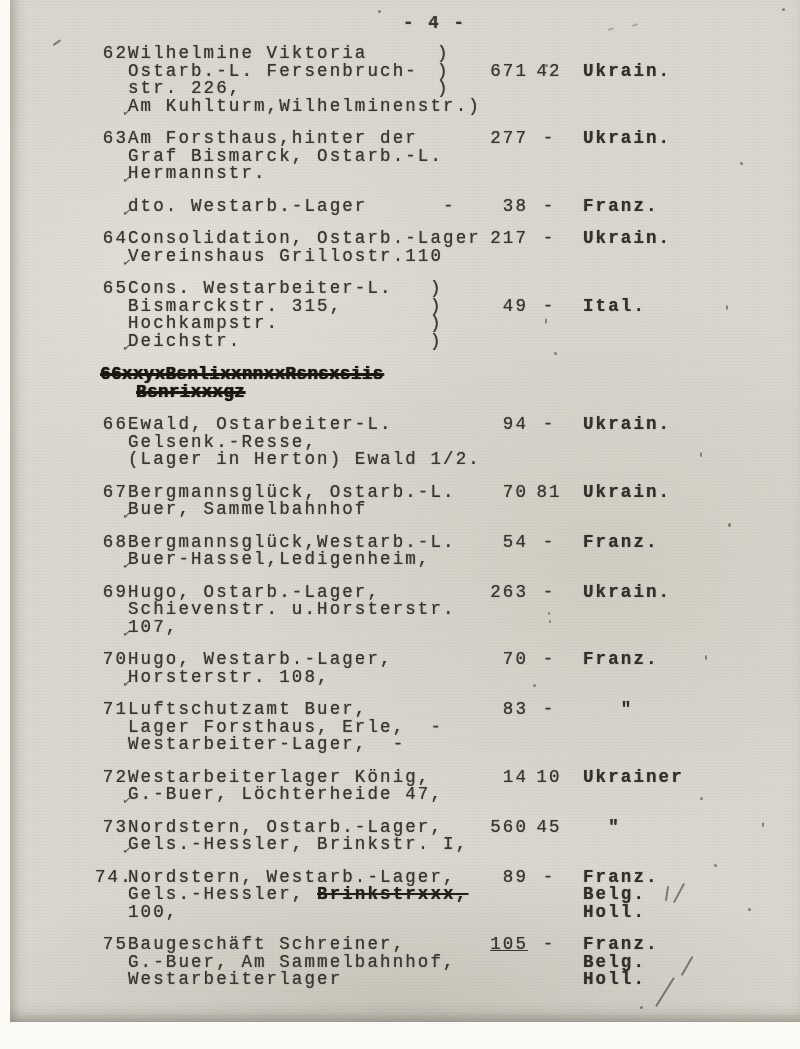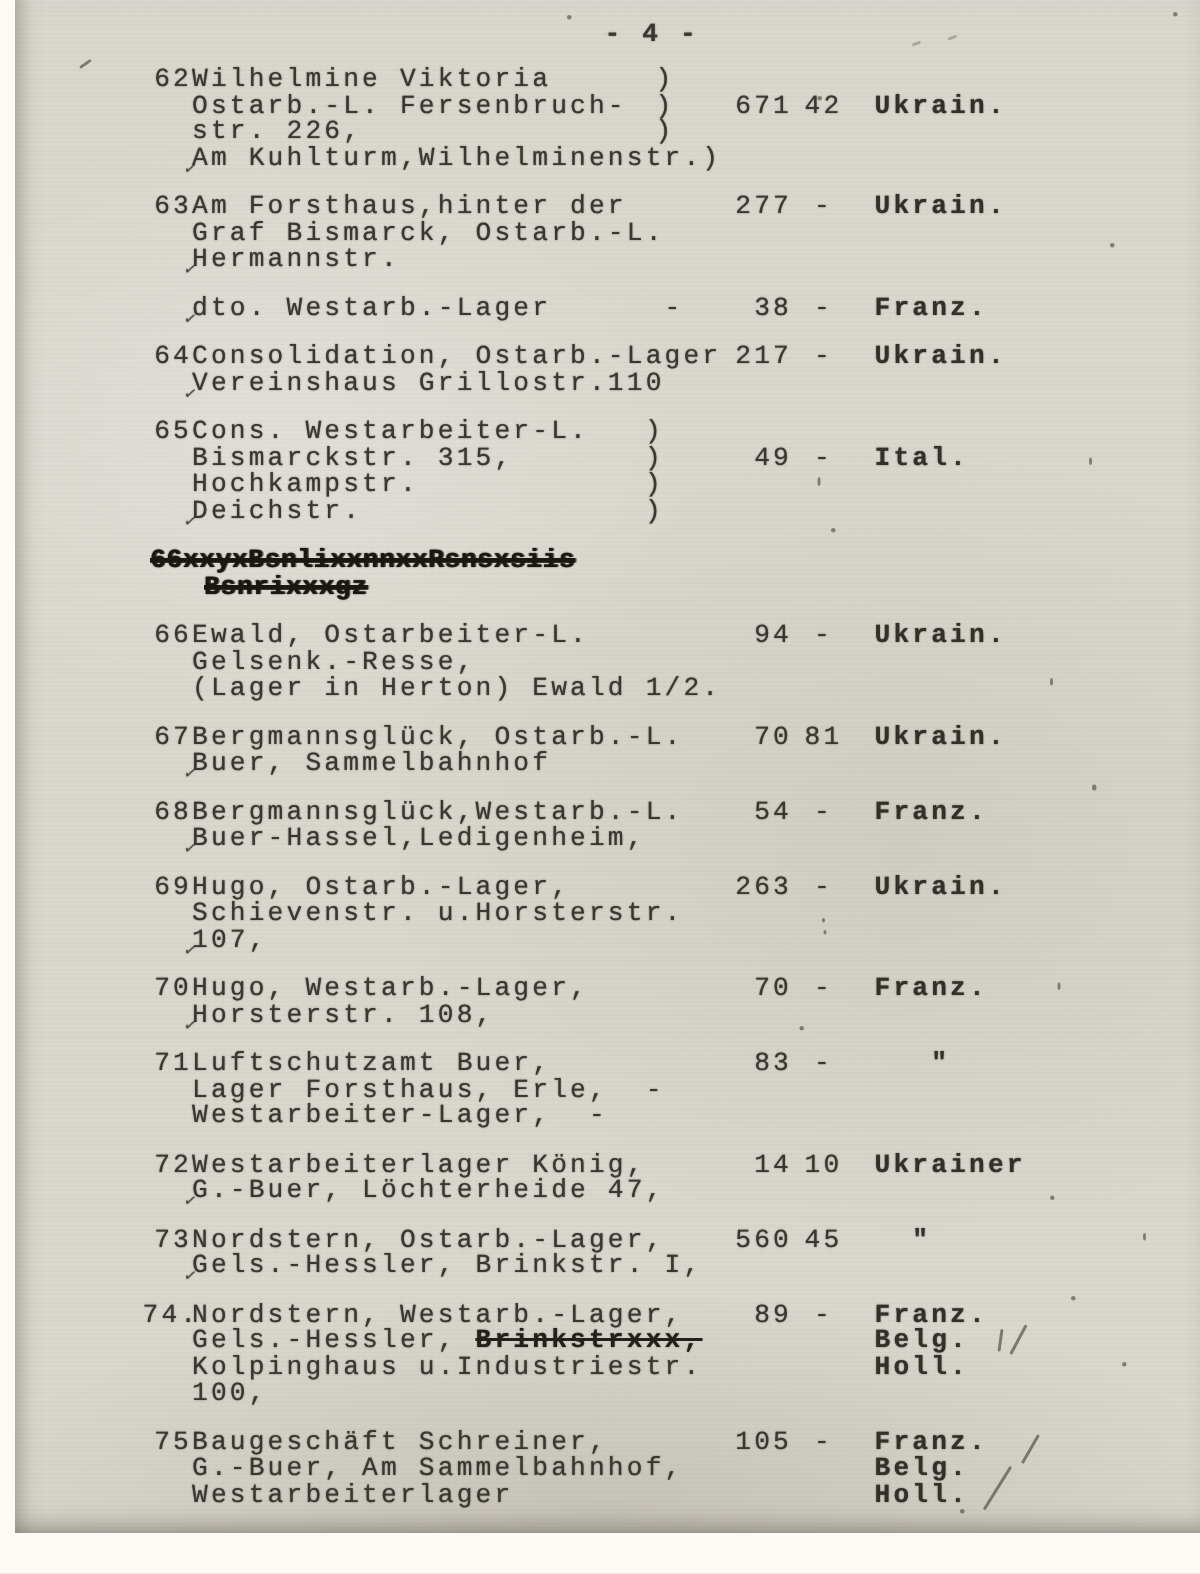--- a/index.html
+++ b/index.html
@@ -271,42 +271,41 @@
         </div>
   </div>
       <div class="entry ink">
     <div class="num-col">
       <span class="num-text">74.</span>
       
     </div>
     <div class="name-col">
           <div class="tline">Nordstern, Westarb.-Lager,</div>
           <div class="tline">Gels.-Hessler, <span class="struck">Brinkstrxxx,</span></div>
-          <div class="tline">Kolpinghaus u.Industriestr.</div>
           <div class="tline">100,</div>
         </div>
     <div class="c1" style="padding-top: 0px;">89</div>
     <div class="c2" style="padding-top: 0px;">-</div>
     <div class="nat" style="padding-top: 0px;">
           <div class="tline">Franz.</div>
           <div class="tline">Belg.</div>
           <div class="tline">Holl.</div>
         </div>
   </div>
       <div class="entry ink">
     <div class="num-col">
       <span class="num-text">75</span>
       
     </div>
     <div class="name-col">
           <div class="tline">Baugeschäft Schreiner,</div>
           <div class="tline">G.-Buer, Am Sammelbahnhof,</div>
           <div class="tline">Westarbeiterlager</div>
         </div>
-    <div class="c1" style="padding-top: 0px;">105</div>
+    <div class="c1" style="padding-top: 0px; text-decoration: underline;">105</div>
     <div class="c2" style="padding-top: 0px;">-</div>
     <div class="nat" style="padding-top: 0px;">
           <div class="tline">Franz.</div>
           <div class="tline">Belg.</div>
           <div class="tline">Holl.</div>
         </div>
   </div>
     </div>
 
   <div class="pencil" style="left:666px;top:886px;height:15px;transform:rotate(8deg);"></div>

